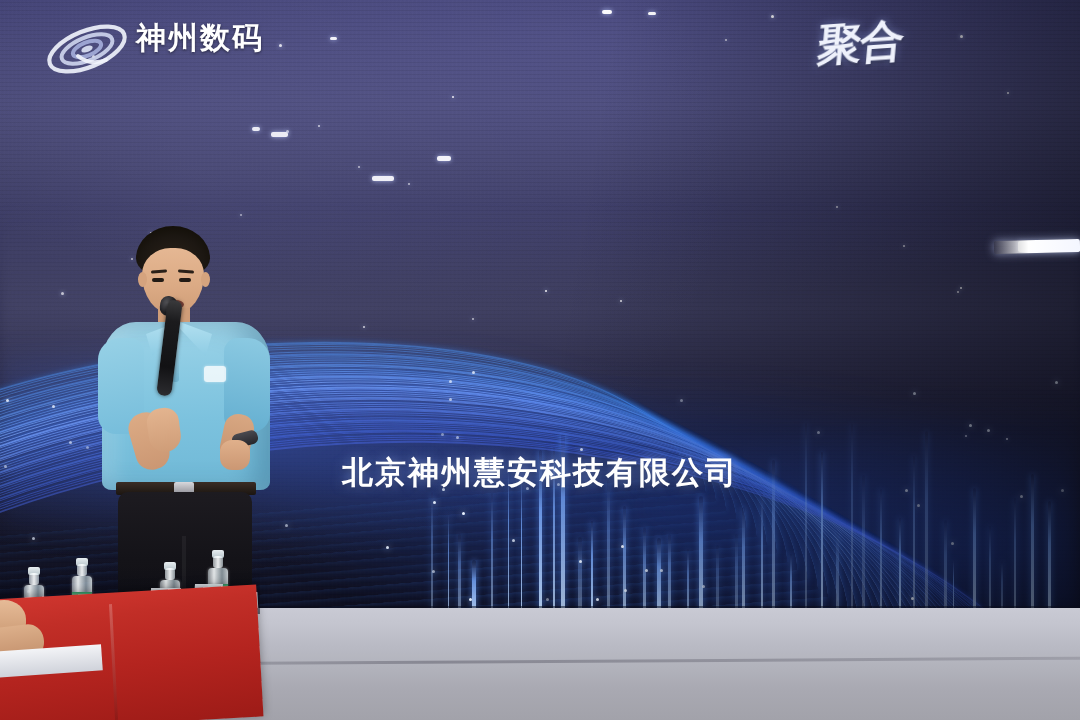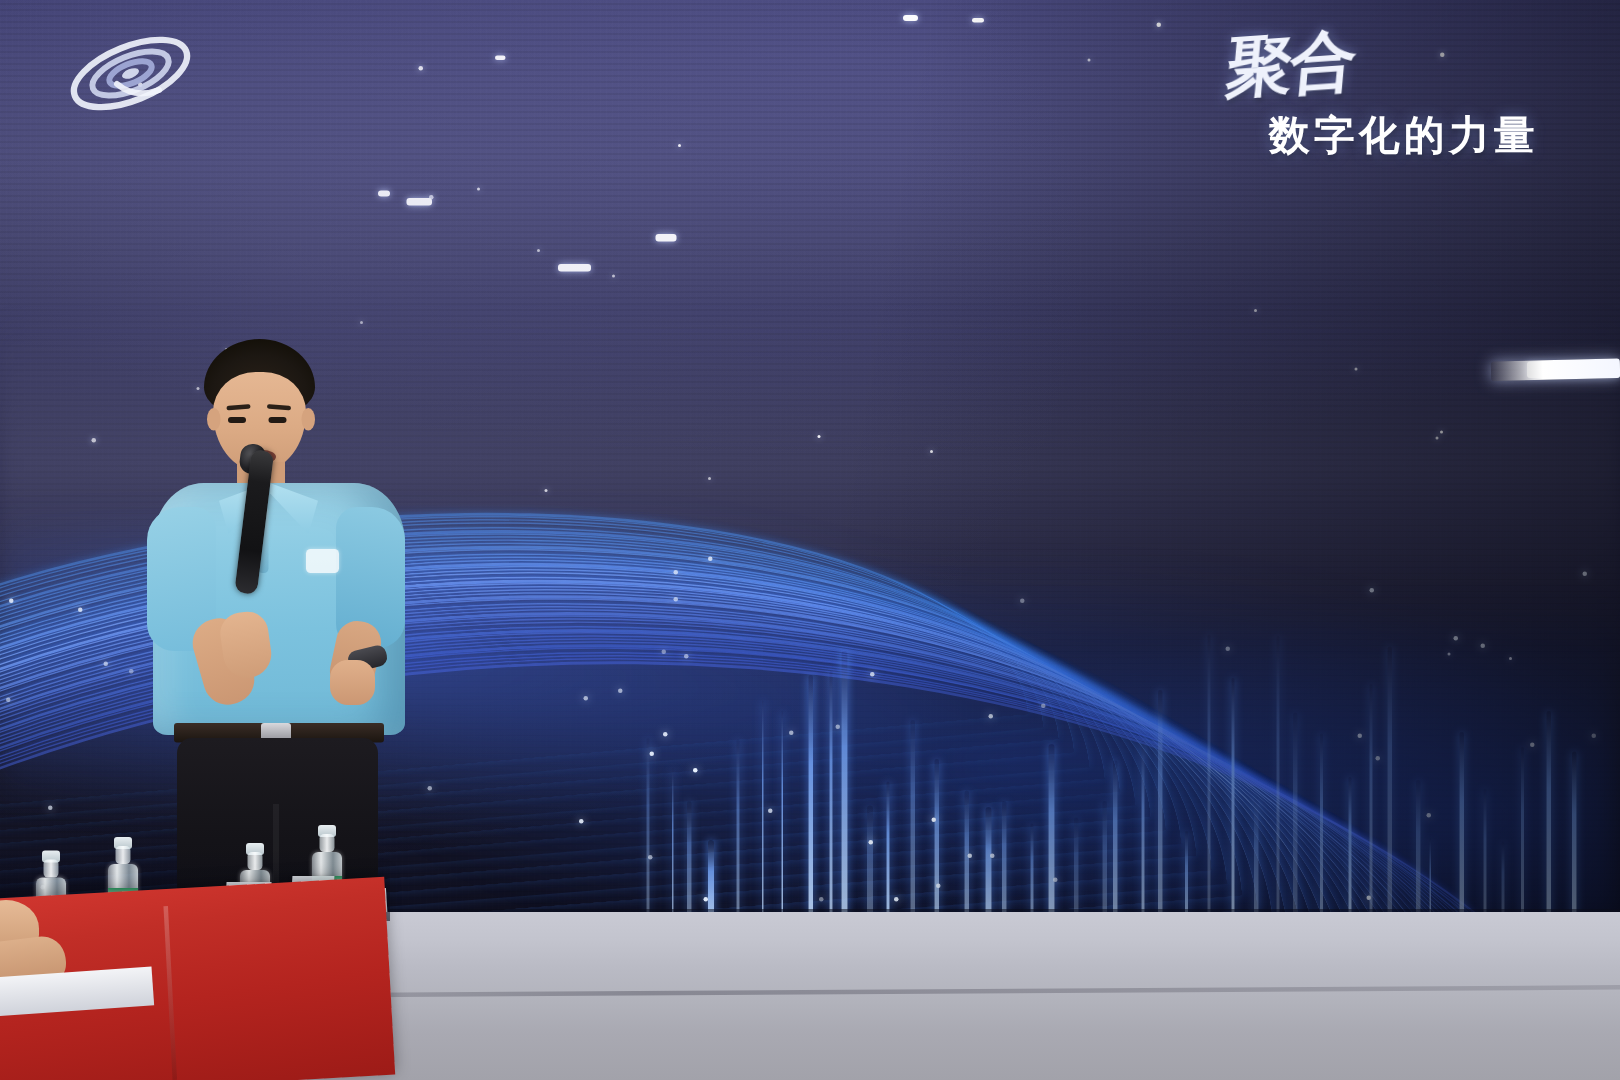--- a/index.html
+++ b/index.html
@@ -551,36 +551,37 @@
       <div class="sparkle" style="left: 552px; top: 209px; opacity: 0.76;"></div>
       <div class="sparkle" style="left: 67px; top: 260px; opacity: 0.48;"></div>
       <div class="sparkle" style="left: 636px; top: 268px; opacity: 0.93;"></div>
       <div class="sparkle" style="left: 157px; top: 44px; opacity: 0.49;"></div>
       <div class="sparkle" style="left: 46px; top: 69px; opacity: 0.91;"></div>
       <div class="sparkle" style="left: 945px; top: 159px; opacity: 0.69;"></div>
     </div>
 
   <div class="led-vig"></div>
 
+  <div class="slide-company">北京神州慧安科技有限公司</div>
 
   <div class="logo-left">
     <svg class="mark" viewBox="0 0 86 66">
       <g transform="rotate(-22 43 33)">
         <ellipse cx="43" cy="33" rx="40" ry="18" fill="none" stroke="#e9ecf7" stroke-width="4.2" opacity=".95"></ellipse>
         <ellipse cx="43" cy="33" rx="27" ry="11.5" fill="none" stroke="#cfd6ee" stroke-width="4" opacity=".9"></ellipse>
         <ellipse cx="43" cy="33" rx="15" ry="6.5" fill="none" stroke="#aab4e0" stroke-width="4" opacity=".85"></ellipse>
         <ellipse cx="43" cy="33" rx="6" ry="3" fill="#dfe4f6" opacity=".9"></ellipse>
       </g>
       <path d="M34 40 q12 10 28 4" stroke="#f2f4fc" stroke-width="4" fill="none" stroke-linecap="round" opacity=".9"></path>
     </svg>
+    <div class="cn">神州数码</div>
   </div>
 
   <div class="logo-right">
     <div class="ju">聚合</div>
-    <div class="sub">数字化的力量</div>
   </div>
 
   <div class="edge-streak"></div>
 
   <div class="speaker">
     <div class="sp-hair"></div>
     <div class="sp-face"></div>
     <div class="sp-ear l"></div>
     <div class="sp-ear r"></div>
     <div class="sp-brow l"></div>

